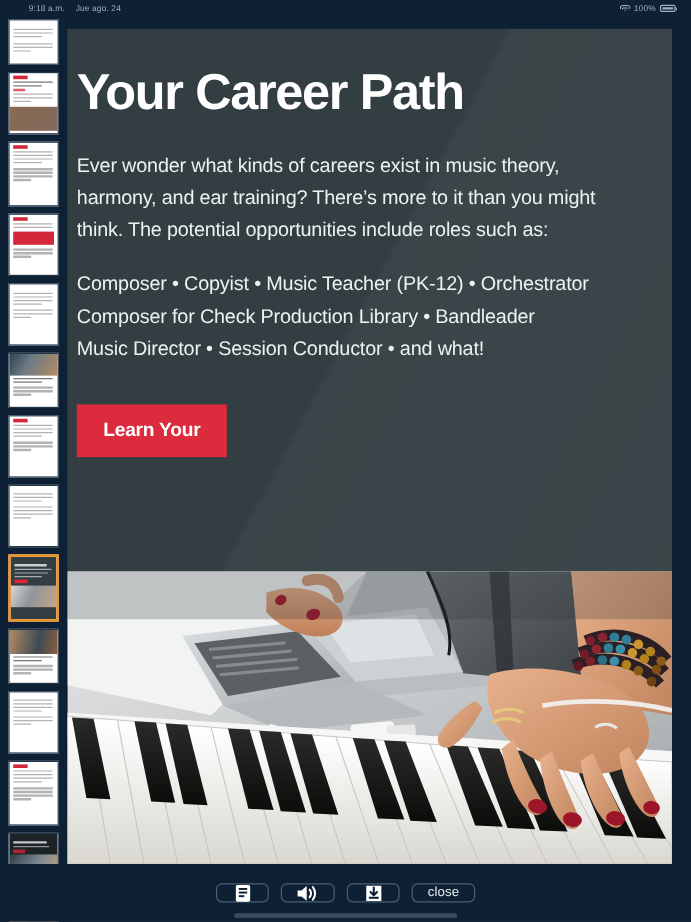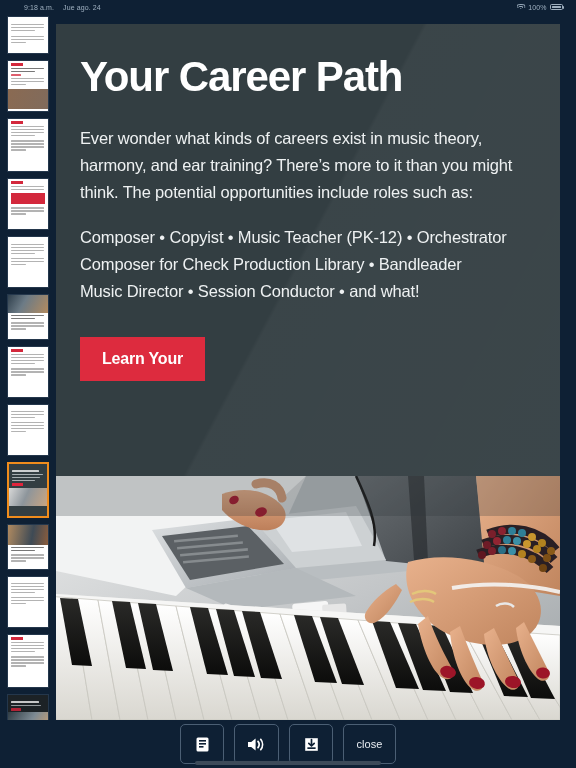--- a/index.html
+++ b/index.html
@@ -61,21 +61,21 @@
   
   .panel{
     position:absolute;left:56px;top:24px;width:504px;height:696px;
     background:#333e42;overflow:hidden;z-index:20;
   }
   .panel .sheen{
     position:absolute;inset:0;
     background:linear-gradient(118deg, rgba(255,255,255,0) 42%, rgba(255,255,255,.035) 42.5%, rgba(255,255,255,.045) 100%);
     pointer-events:none;
   }
-  .copy{position:relative;padding:32px 30px 0 24px;z-index:2;}
+  .copy{position:relative;padding:32px 30px 0 8px;z-index:2;}
   .headline{
     margin:0 0 26px 0;color:#ffffff;font-size:42px;line-height:1.02;
     font-weight:700;letter-spacing:-1.1px;
   }
   .para{
     margin:0;color:#eef1f2;font-size:16.5px;line-height:1.65;letter-spacing:-.15px;
     font-weight:400;
   }
   .para + .para{margin-top:18px;}
   .para.roles{line-height:1.62;}
@@ -90,21 +90,21 @@
   .photo{position:absolute;left:0;bottom:0;width:504px;height:244px;overflow:hidden;z-index:3;}
   .photo svg{display:block;width:100%;height:100%;}
 
   
   .toolbar{
     position:absolute;left:0;bottom:0;width:576px;height:48px;
     display:flex;align-items:center;justify-content:center;gap:10px;
     background:#0e2034;z-index:35;
   }
   .tbtn{
-    min-width:44px;height:40px;border:1px solid #4b5f74;border-radius:5px;
+    min-width:44px;height:16px;border:1px solid #4b5f74;border-radius:5px;
     background:transparent;display:flex;align-items:center;justify-content:center;
     cursor:pointer;padding:0 12px;box-sizing:border-box;
   }
   .tbtn.close-b{color:#e8edf2;font-size:11px;letter-spacing:.1px;font-family:"Liberation Sans",sans-serif;}
   .ic{display:block;}
   .homebar{
     position:absolute;left:50%;transform:translateX(-50%);bottom:3px;
     width:186px;height:4px;border-radius:2px;background:#3c4a59;
   }
 </style>

